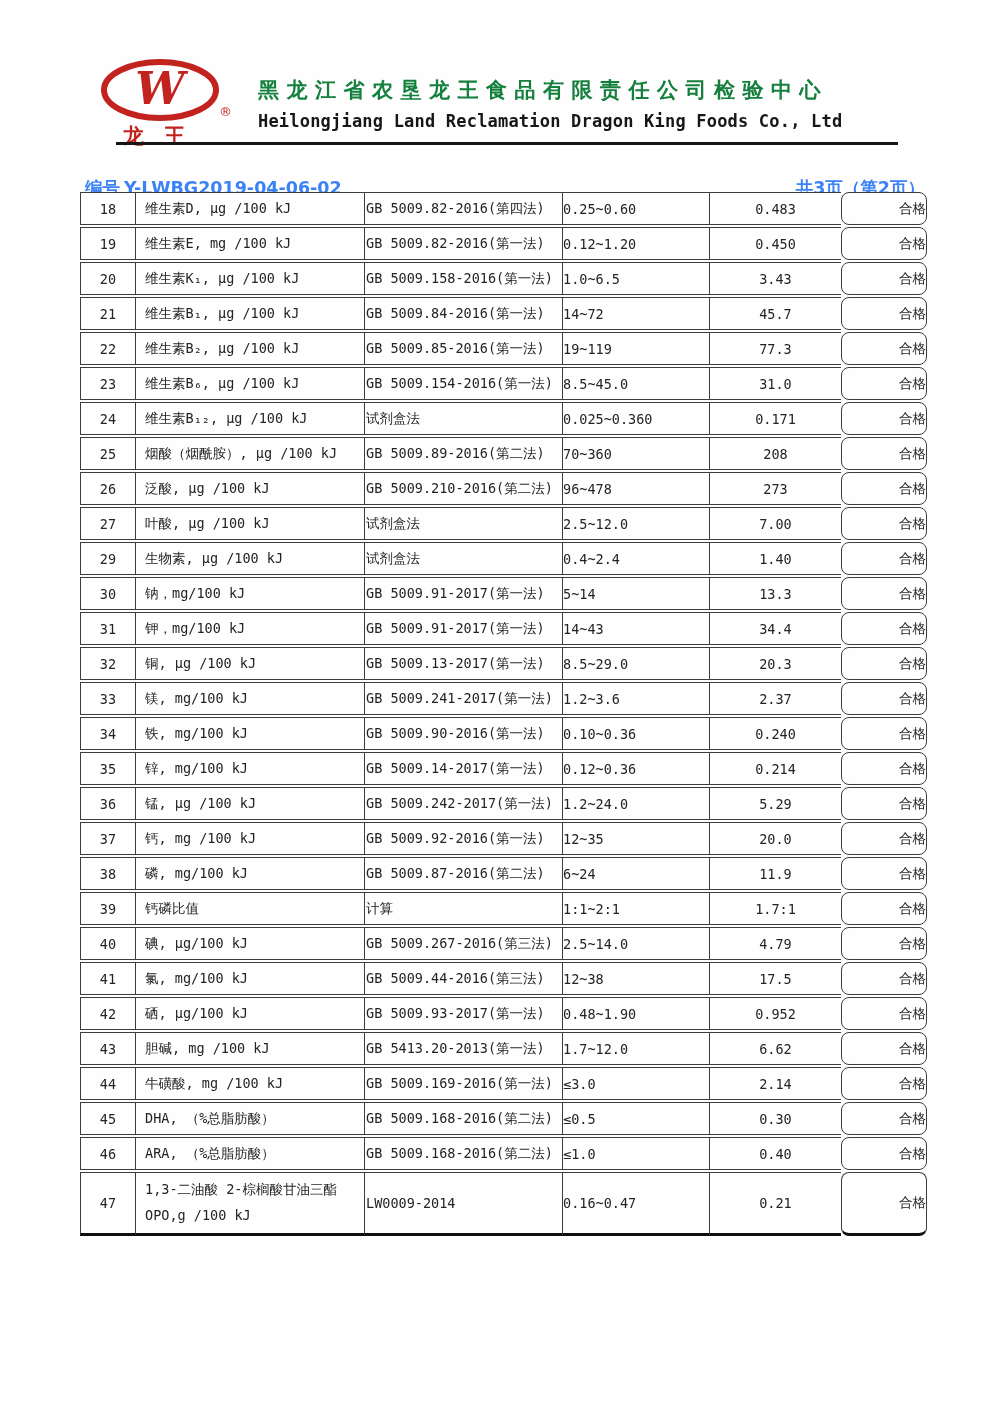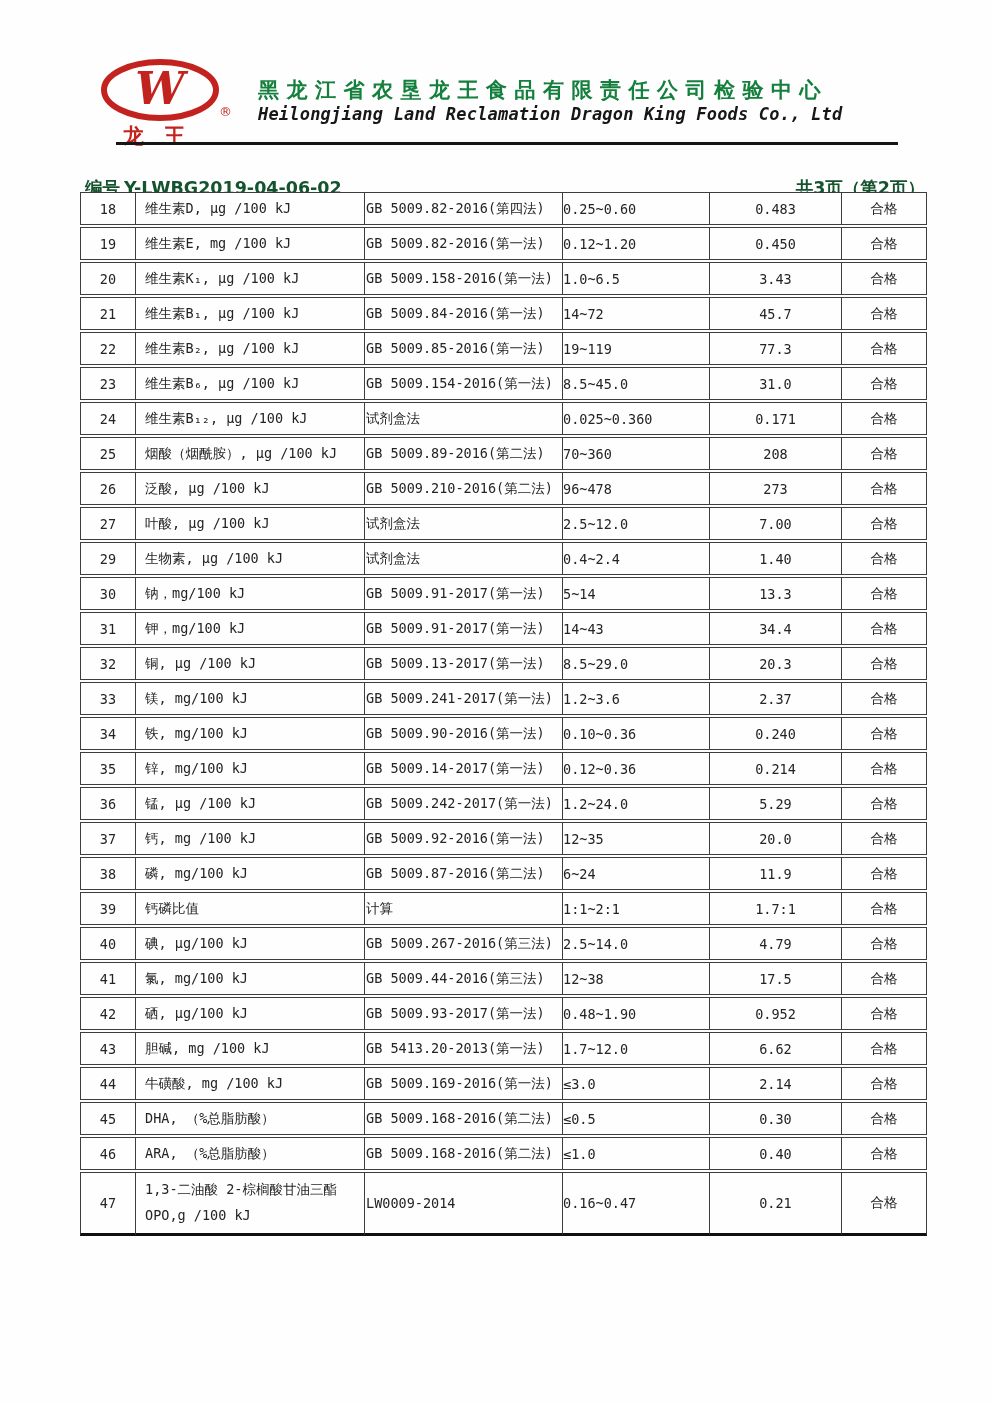--- a/index.html
+++ b/index.html
@@ -24,47 +24,47 @@
   .logo-svg { display: block; }
   .titles { padding-top: 18px; }
   .title-cn {
     font-size: 21px;
     font-weight: bold;
     letter-spacing: 7.5px;
     white-space: nowrap;
     color: #15803d;
   }
   .title-en {
+    margin-top: 7px;
     font-size: 17px;
     font-weight: bold;
     letter-spacing: 0.2px;
     white-space: nowrap;
     font-family: "DejaVu Sans Mono", "Liberation Mono", monospace;
     color: #171717;
-    font-style: italic;
   }
   .header-rule {
     position: absolute;
     left: 116px;
     top: 142px;
     width: 782px;
     height: 3px;
     background: #161616;
   }
   .meta-row {
     position: absolute;
     left: 85px;
     top: 176px;
     width: 840px;
     display: flex;
     justify-content: space-between;
     align-items: baseline;
     font-weight: bold;
     font-size: 17.5px;
-    color: #14532d;
+    color: #3b82f6;
     white-space: nowrap;
   }
   .doc-no span { margin-right: 4px; }
   .report-table {
     position: absolute;
     left: 80px;
     top: 190px;
     width: 847px;
     border-collapse: separate;
     border-spacing: 0 2px;
@@ -85,21 +85,21 @@
   .report-table td:last-child { border-right: 1px solid #3d3d3d; }
   .report-table tr:last-child td {
     height: 64px;
     border-bottom: 3px solid #101010;
   }
   .col-no      { text-align: center; }
   .col-item    { text-align: left; padding-left: 9px; white-space: pre-line; line-height: 1.9; }
   .col-method  { text-align: left; padding-left: 1px; }
   .col-range   { }
   .col-result  { text-align: center; }
-  .col-conclusion { text-align: center; font-family: Liberation Serif, serif; }
+  .col-conclusion { text-align: right; font-family: Liberation Serif, serif; border-radius: 8px; }
 </style>
 </head>
 <body>
 
 <div class="page">
 
   <div class="letterhead">
     <svg class="logo-svg" width="134" height="90" viewBox="0 0 134 90">
       <ellipse cx="62" cy="32" rx="56" ry="28" fill="none" stroke="#c3231e" stroke-width="6"></ellipse>
       <text x="62" y="46" text-anchor="middle" font-family="DejaVu Serif, serif" font-style="italic" font-weight="bold" font-size="44" fill="#c3231e">W</text>

